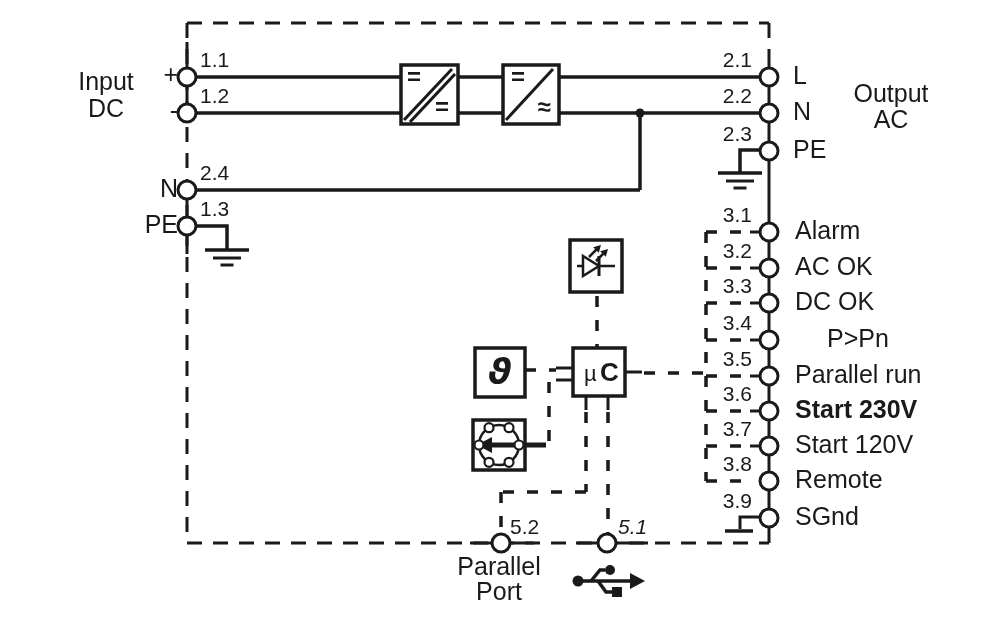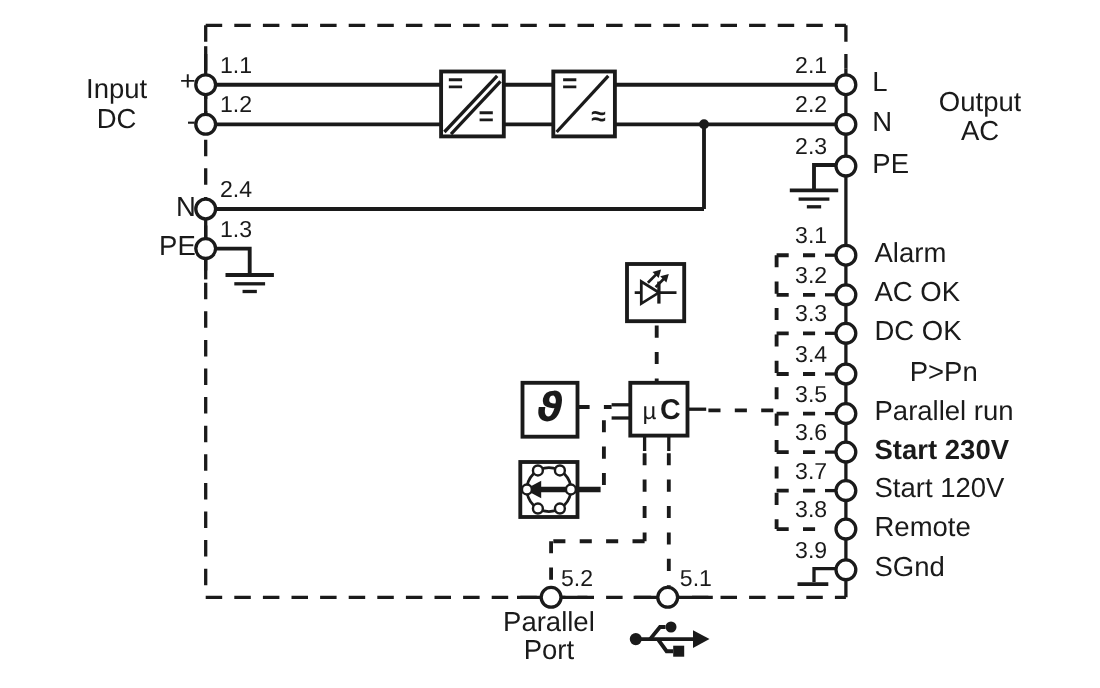--- a/index.html
+++ b/index.html
@@ -224,21 +224,21 @@
 <span class="lbl name" style="left:795px;top:253px;">AC OK</span>
 <span class="lbl name" style="left:795px;top:288px;">DC OK</span>
 <span class="lbl name" style="left:795px;top:325px;margin-left:32px;">P&gt;Pn</span>
 <span class="lbl name" style="left:795px;top:361px;">Parallel run</span>
 <span class="lbl name" style="left:795px;top:396px;font-weight:bold;">Start 230V</span>
 <span class="lbl name" style="left:795px;top:431px;">Start 120V</span>
 <span class="lbl name" style="left:795px;top:466px;">Remote</span>
 <span class="lbl name" style="left:795px;top:503px;">SGnd</span>
 
 <span class="lbl num" style="left:510px;top:516px;">5.2</span>
-<span class="lbl num" style="left:618px;top:516px;">5.1</span>
+<span class="lbl num" style="left:618px;top:516px;font-style:italic;">5.1</span>
 <span class="lbl name ctr" style="left:449px;top:553px;width:100px;">Parallel</span>
 <span class="lbl name ctr" style="left:449px;top:578px;width:100px;">Port</span>
 
 <span class="lbl glyph" style="left:404px;top:66px;width:20px;">=</span>
 <span class="lbl glyph" style="left:432px;top:96px;width:20px;">=</span>
 <span class="lbl glyph" style="left:508px;top:66px;width:20px;">=</span>
 <span class="lbl glyph" style="left:534px;top:96px;width:20px;">≈</span>
 
 <span class="lbl theta" style="left:480px;top:354px;width:40px;text-align:center;">ϑ</span>
 <span class="lbl mu" style="left:584px;top:363px;">µ</span>

